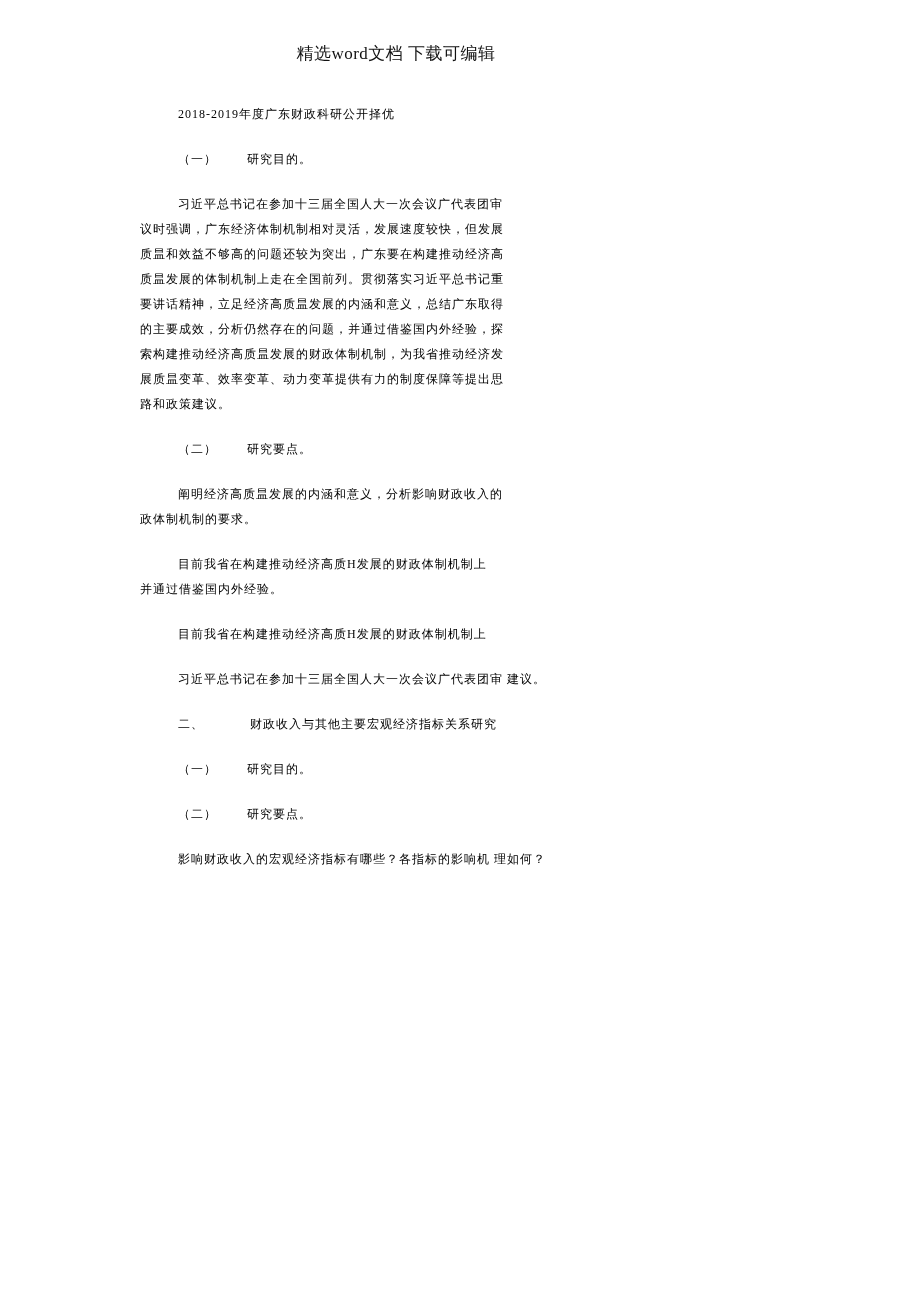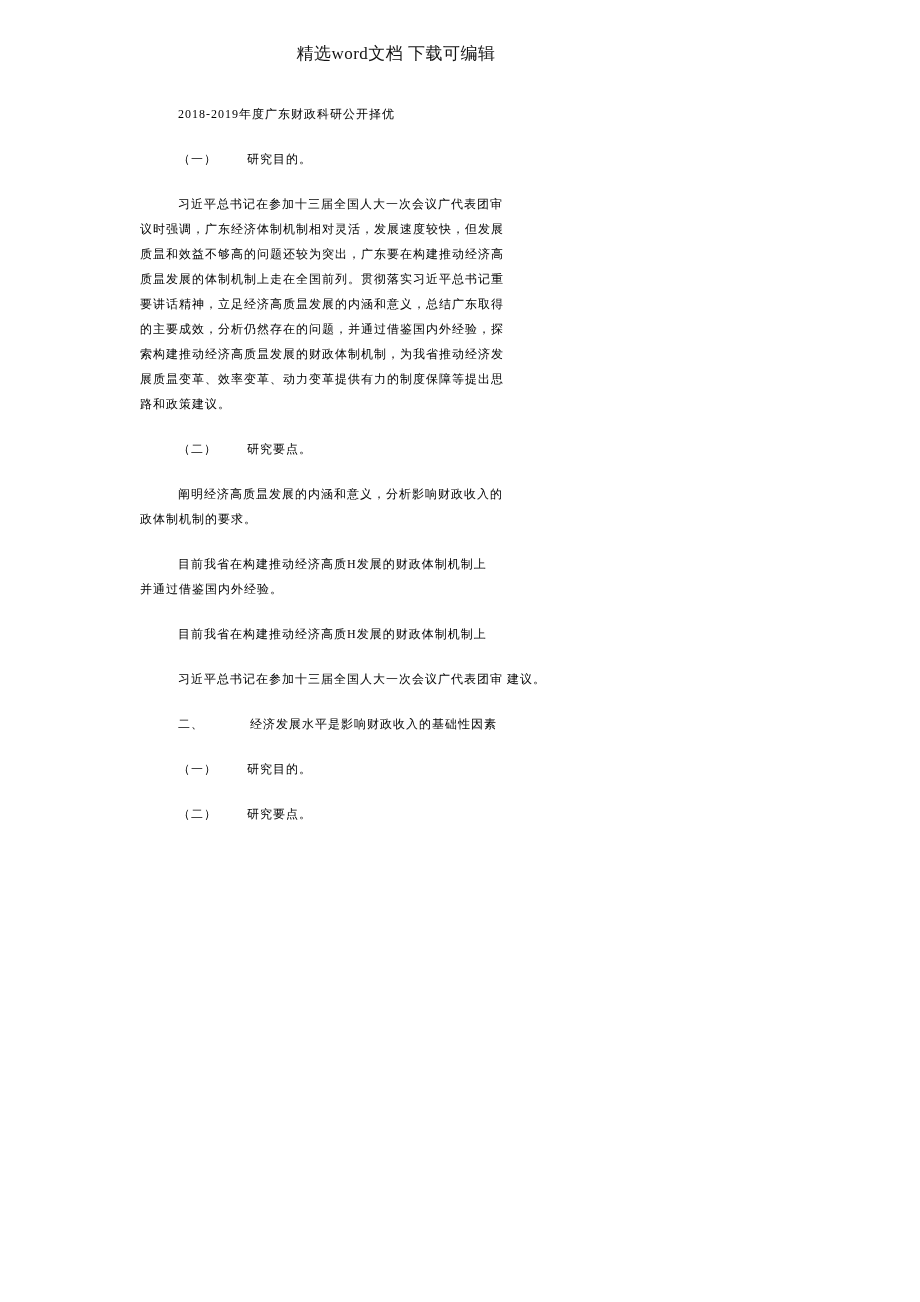--- a/index.html
+++ b/index.html
@@ -95,27 +95,28 @@
 
     <div class="block para">目前我省在构建推动经济高质H发展的财政体制机制上
 并通过借鉴国内外经验。</div>
 
     <div class="block para">目前我省在构建推动经济高质H发展的财政体制机制上</div>
 
 
     <div class="block para">习近平总书记在参加十三届全国人大一次会议广代表团审 建议。</div>
 
     <div class="block h2">
-      <span class="num">二、</span><span>经济发展水平是影响财政收入的基础性因素</span>
+      <span class="num">二、</span><span>财政收入与其他主要宏观经济指标关系研究</span>
     </div>
 
     <div class="block sub">
       <span class="num">（一）</span><span>研究目的。</span>
     </div>
 
 
     <div class="block sub">
       <span class="num">（二）</span><span>研究要点。</span>
     </div>
 
+    <div class="block para">影响财政收入的宏观经济指标有哪些？各指标的影响机 理如何？</div>
 
   </div>
 </div>
 
 </body></html>

